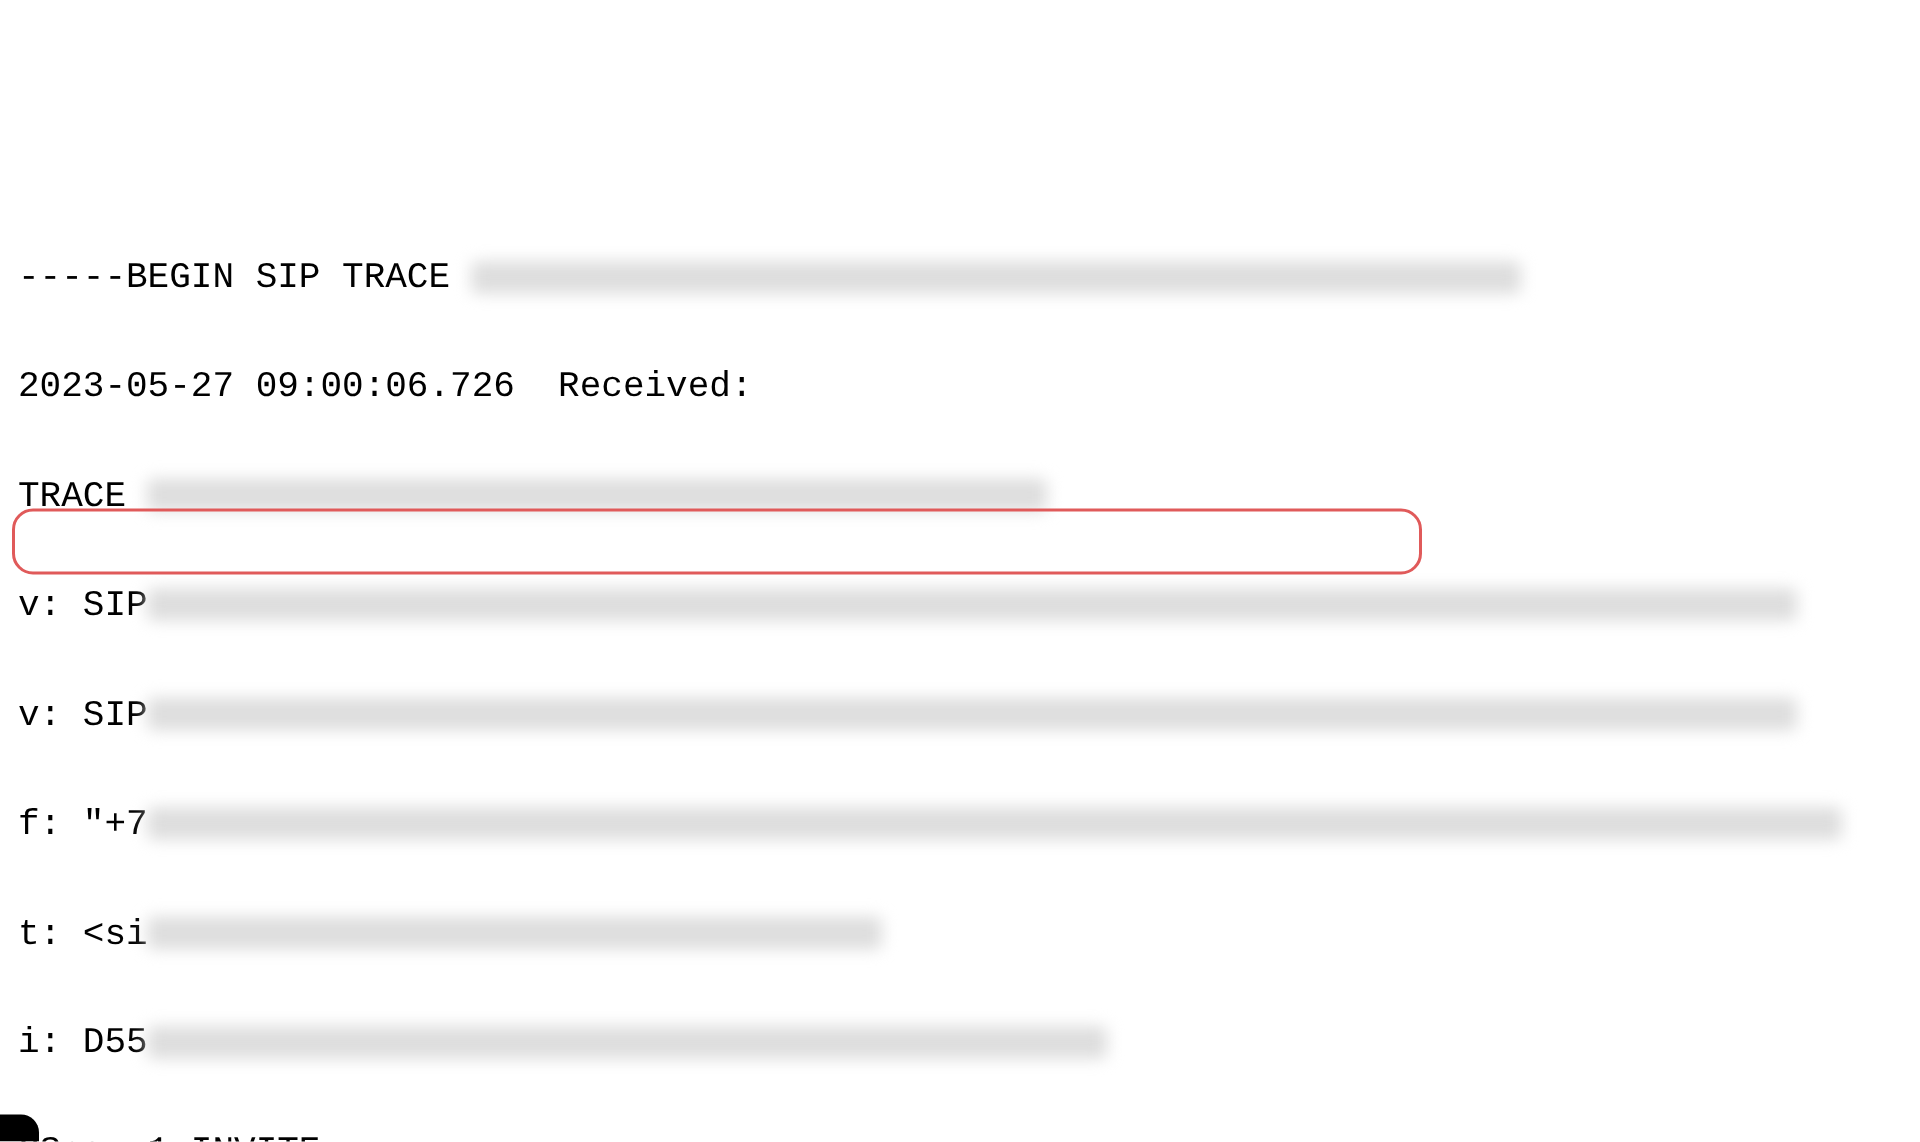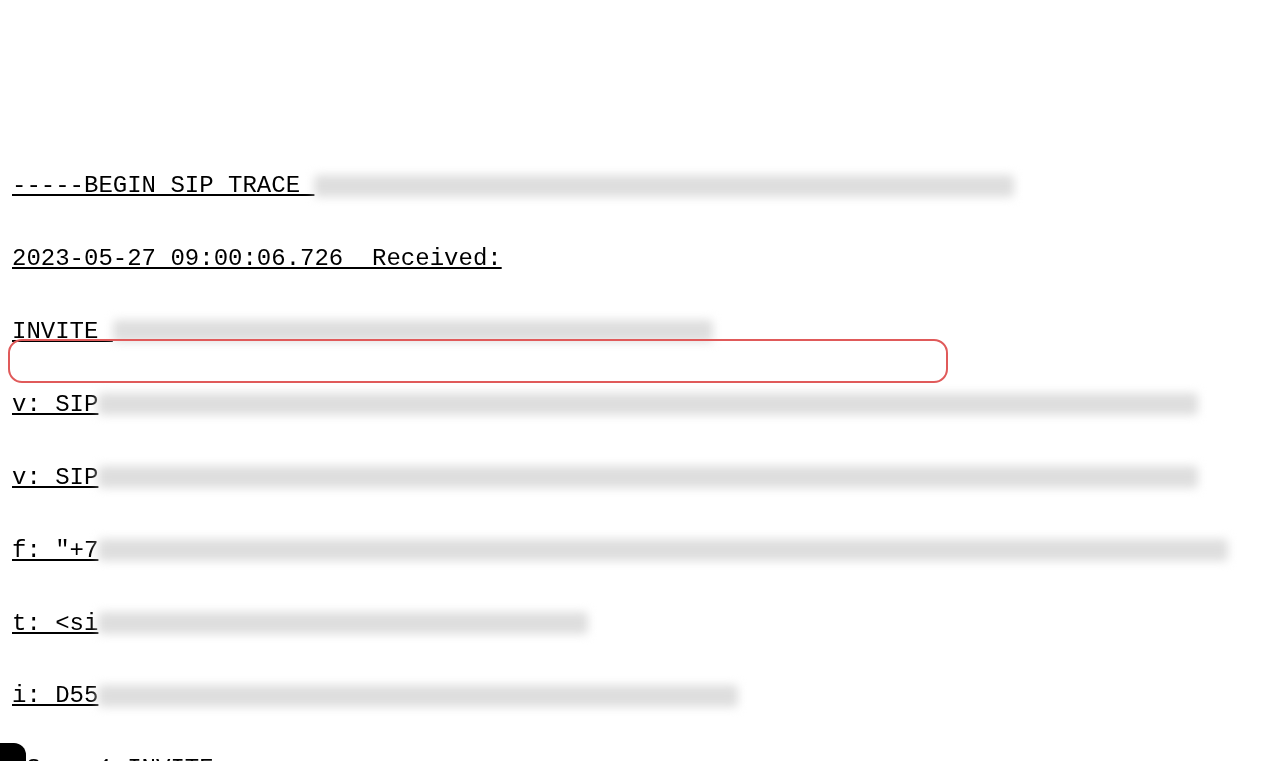--- a/index.html
+++ b/index.html
@@ -17,21 +17,20 @@
       white-space: pre;
       overflow: hidden;
       width: 1280px;
       height: 761px;
       position: relative;
     }
     .line {
       display: block;
       position: relative;
       white-space: pre;
-      text-decoration: underline;
     }
     .highlight-box {
       position: absolute;
       border: 2.5px solid #e05a5a;
       border-radius: 14px;
       left: 8px;
       top: 339px;
       width: 940px;
       height: 44px;
       pointer-events: none;
@@ -55,21 +54,21 @@
       border-top-right-radius: 12px;
     }
   </style>
 </head>
 <body>
 
 
 
 <div class="line"><span>-----BEGIN SIP TRACE </span><span class="blur-block" style="width:700px;"></span></div>
 <div class="line"><span>2023-05-27 09:00:06.726  Received:</span></div>
-<div class="line"><span>INVITE </span><span class="blur-block" style="width:600px;"></span></div>
+<div class="line"><span>TRACE </span><span class="blur-block" style="width:600px;"></span></div>
 <div class="line"><span>v: SIP</span><span class="blur-block" style="width:1100px;"></span></div>
 <div class="line"><span>v: SIP</span><span class="blur-block" style="width:1100px;"></span></div>
 <div class="line"><span>f: "+7</span><span class="blur-block" style="width:1130px;"></span></div>
 <div class="line"><span>t: &lt;si</span><span class="blur-block" style="width:490px;"></span></div>
 <div class="line"><span>i: D55</span><span class="blur-block" style="width:640px;"></span></div>
 <div class="line"><span>CSeq: 1 INVITE</span></div>
 
 
 
 

